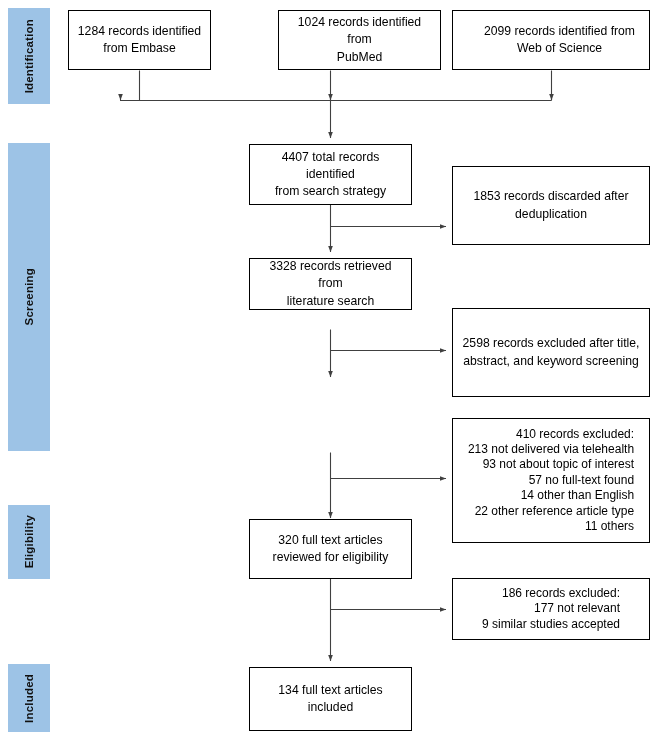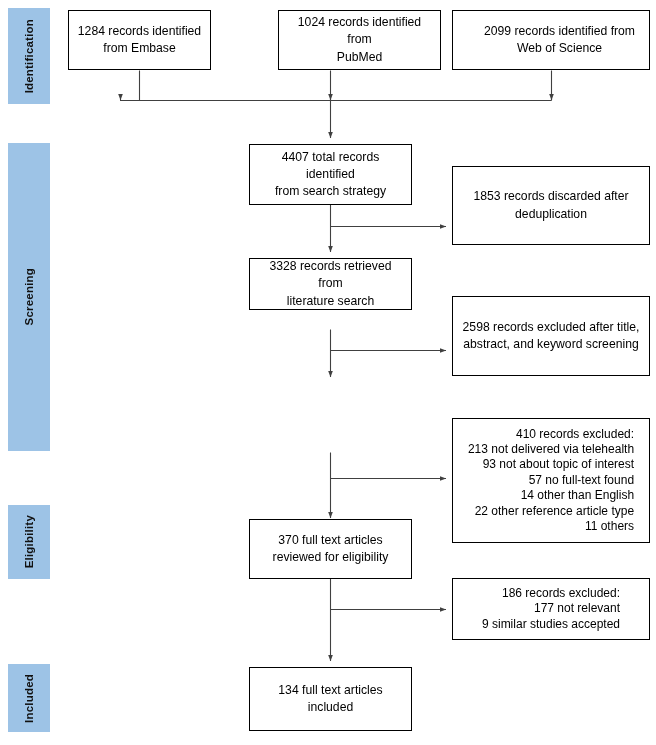--- a/index.html
+++ b/index.html
@@ -145,34 +145,34 @@
 from search strategy</span>
   </div>
 
   <div class="flow-box" style="left:249px; top:258px; width:163px; height:52px;">
     <span class="box-text">3328 records retrieved from
 literature search</span>
   </div>
 
 
   <div class="flow-box" style="left:249px; top:519px; width:163px; height:60px;">
-    <span class="box-text">370 full text articles
+    <span class="box-text">320 full text articles
 reviewed for eligibility</span>
   </div>
 
   <div class="flow-box" style="left:249px; top:667px; width:163px; height:64px;">
     <span class="box-text">134 full text articles included</span>
   </div>
 
   <div class="flow-box" style="left:452px; top:166px; width:198px; height:79px;">
     <span class="box-text">1853 records discarded after
 deduplication</span>
   </div>
 
-  <div class="flow-box" style="left:452px; top:296px; width:198px; height:80px;">
+  <div class="flow-box" style="left:452px; top:308px; width:198px; height:89px;">
     <span class="box-text">2598 records excluded after title,
 abstract, and keyword screening</span>
   </div>
 
   <div class="flow-box tight" style="left:452px; top:418px; width:198px; height:125px;">
     <span class="box-text">410 records excluded:
 213 not delivered via telehealth
 93 not about topic of interest
 57 no full-text found
 14 other than English

